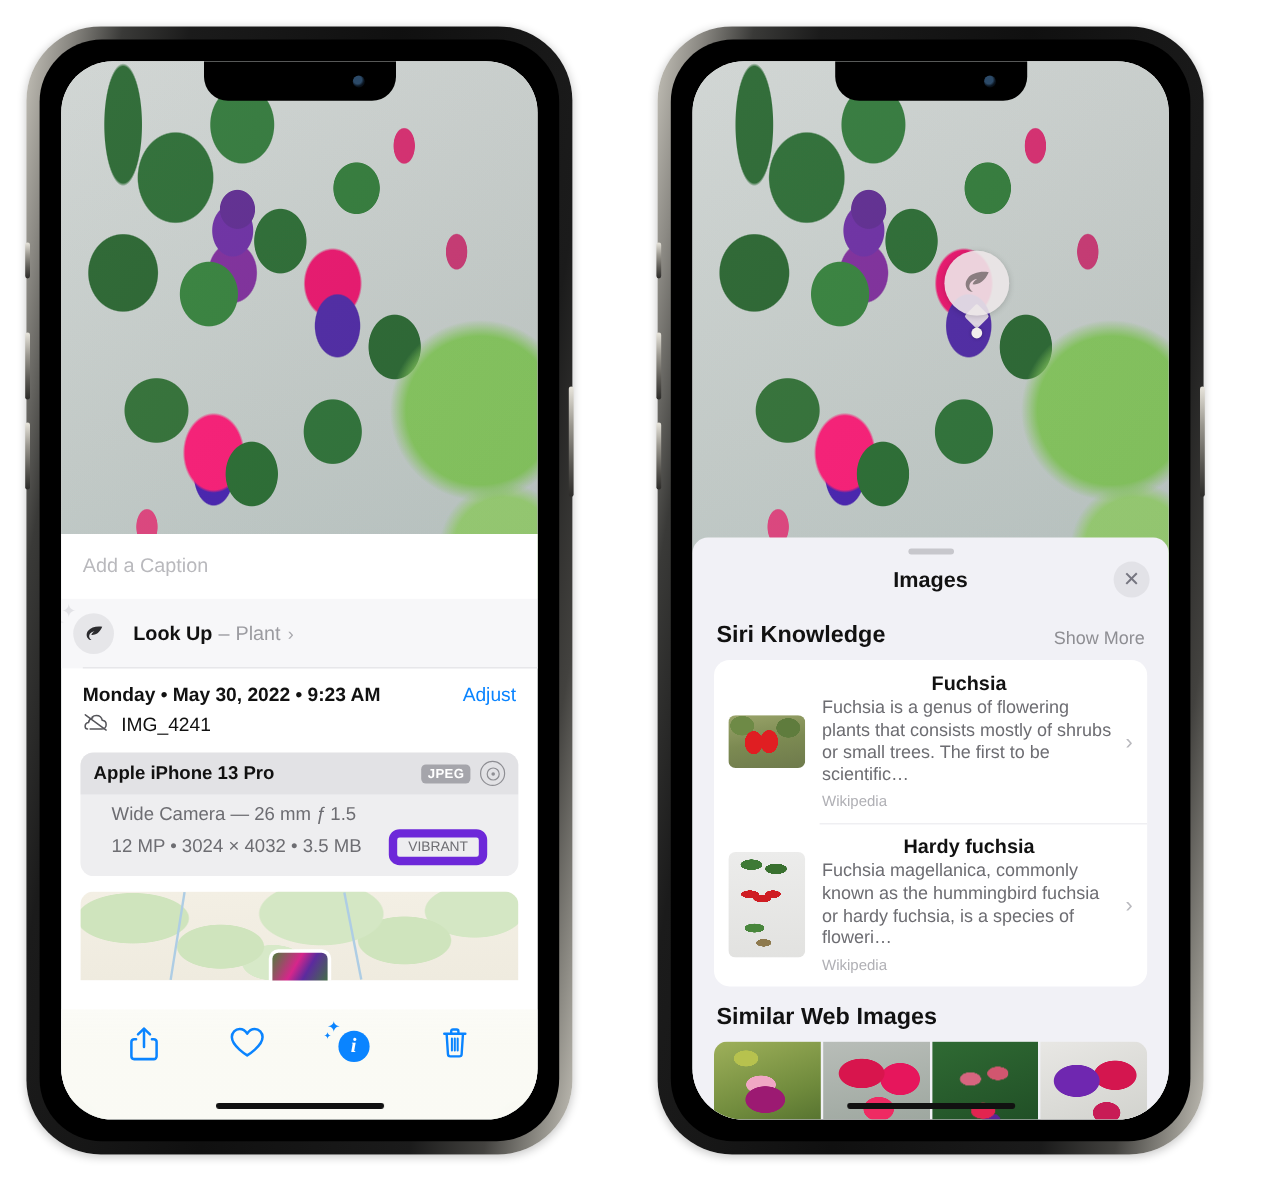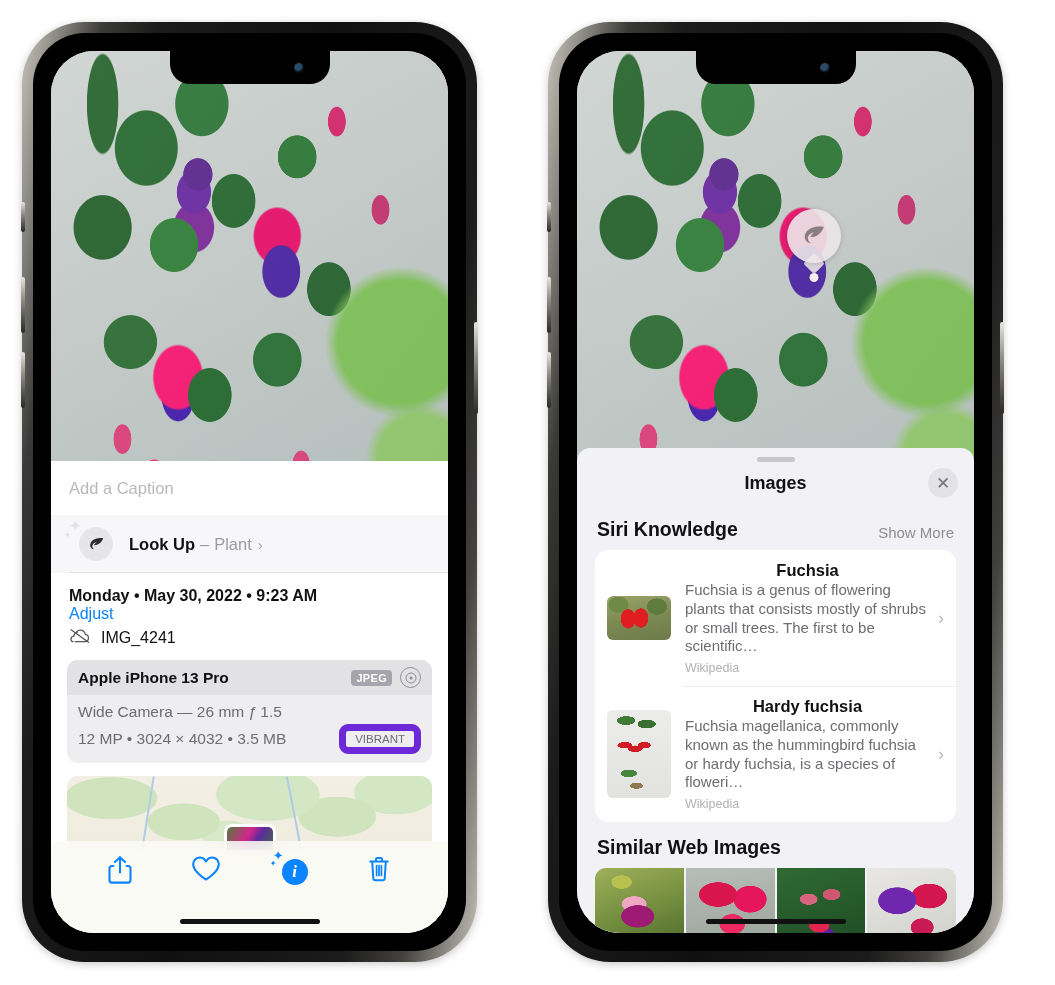--- a/index.html
+++ b/index.html
@@ -80,55 +80,55 @@
   .notch{position:absolute;left:50%;top:0;transform:translateX(-50%);
          width:160px;height:33px;background:#000;border-radius:0 0 20px 20px;z-index:6;}
   .notch .cam{position:absolute;right:26px;top:12px;width:10px;height:10px;border-radius:50%;
          background:radial-gradient(circle at 40% 35%,#2c4a68 0 38%,#0b1520 60%,#000 100%);}
 
   
   .home-ind{position:absolute;left:50%;bottom:9px;transform:translateX(-50%);
             width:140px;height:5px;border-radius:3px;background:#111;z-index:30;}
 
   
-  .info-sheet{position:absolute;left:0;right:0;bottom:0;height:472px;background:#fff;z-index:10;
+  .info-sheet{position:absolute;left:0;right:0;bottom:16px;height:472px;background:#fff;z-index:10;
               display:flex;flex-direction:column;}
   .caption-row{height:54px;display:flex;align-items:center;padding:0 18px;background:#fff;}
   .caption-ph{font-size:16.5px;color:#b9b9bd;}
-  .lookup-row{height:58px;display:flex;align-items:center;padding:0 28px;background:#f7f7f9;
+  .lookup-row{height:58px;display:flex;align-items:center;padding:0 10px;background:#f7f7f9;
               position:relative;}
   .lookup-row:after{content:"";position:absolute;left:18px;right:0;bottom:0;height:1px;background:#e3e3e6;}
   .leaf-badge{position:relative;width:34px;height:34px;border-radius:50%;background:#e6e6e9;
               display:flex;align-items:center;justify-content:center;flex:none;margin-right:16px;}
   .spark{position:absolute;color:#e2e2e6;line-height:1;}
   .spark.s1{left:-10px;top:-9px;font-size:15px;}
   .spark.s2{left:-15px;top:4px;font-size:9px;}
   .lookup-label{font-size:16.5px;font-weight:700;color:#111;}
   .lookup-kind{font-size:16.5px;color:#9b9ba0;margin-left:5px;}
   .chev{color:#a8a8ad;font-size:15px;margin-left:6px;}
 
-  .meta-row{padding:14px 18px 2px;display:flex;align-items:flex-start;justify-content:space-between;flex-direction:column;}
+  .meta-row{padding:14px 18px 2px;display:flex;align-items:flex-start;justify-content:space-between;}
   .meta-date{font-size:16px;font-weight:700;color:#111;}
   .adjust{font-size:16px;color:#0a84ff;}
   .file-row{display:flex;align-items:center;padding:3px 18px 12px;gap:10px;}
   .file-name{font-size:16px;color:#111;}
 
   .exif-card{margin:0 16px;border-radius:11px;overflow:hidden;background:#eeeef0;}
   .exif-head{display:flex;align-items:center;justify-content:space-between;
              padding:7px 11px;background:#e2e2e5;}
   .exif-dev{font-size:15.5px;font-weight:700;color:#111;}
   .exif-right{display:flex;align-items:center;gap:8px;}
   .tag-jpeg{font-size:11px;font-weight:700;color:#fff;background:#a5a5ab;
             border-radius:4px;padding:2px 5px;letter-spacing:.3px;}
   .raw-ic{width:19px;height:19px;border-radius:50%;border:1.3px solid #8e8e93;position:relative;}
   .raw-ic:before{content:"";position:absolute;left:50%;top:50%;transform:translate(-50%,-50%);
             width:9px;height:9px;border-radius:50%;border:1.3px solid #8e8e93;}
   .raw-ic:after{content:"";position:absolute;left:50%;top:50%;transform:translate(-50%,-50%);
             width:3px;height:3px;border-radius:50%;background:#8e8e93;}
-  .exif-body{padding:8px 11px 9px;}
+  .exif-body{padding:8px 26px 9px;}
   .exif-lens{font-size:15.5px;color:#6d6d72;}
   .exif-size-row{display:flex;align-items:center;justify-content:space-between;margin-top:3px;}
   .exif-size{font-size:15.5px;color:#6d6d72;}
   .vibrant{font-size:11.5px;color:#6d6d72;border:7px solid #6d28d9;border-radius:9px;padding:2px 9px;}
   .exif-foot{display:flex;align-items:center;border-top:1px solid #dcdce0;padding:6px 11px;}
   .exif-foot span{flex:1;text-align:center;font-size:13.5px;color:#6d6d72;}
   .exif-foot span:first-child{text-align:left;}
   .exif-foot span:last-child{text-align:right;}
   .exif-div{flex:none !important;width:1px;height:13px;background:#c9c9ce;}
 

